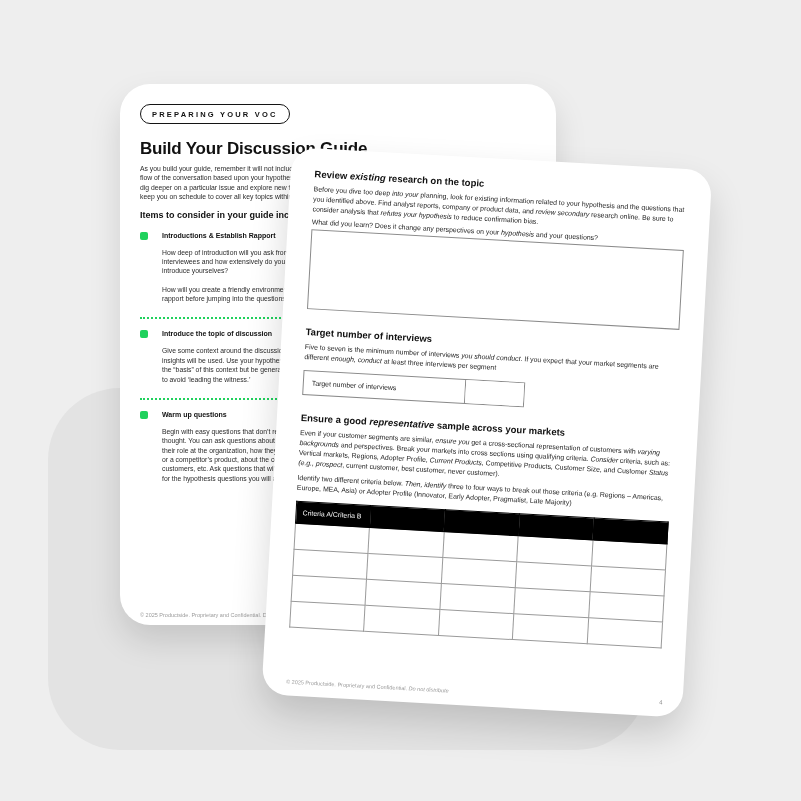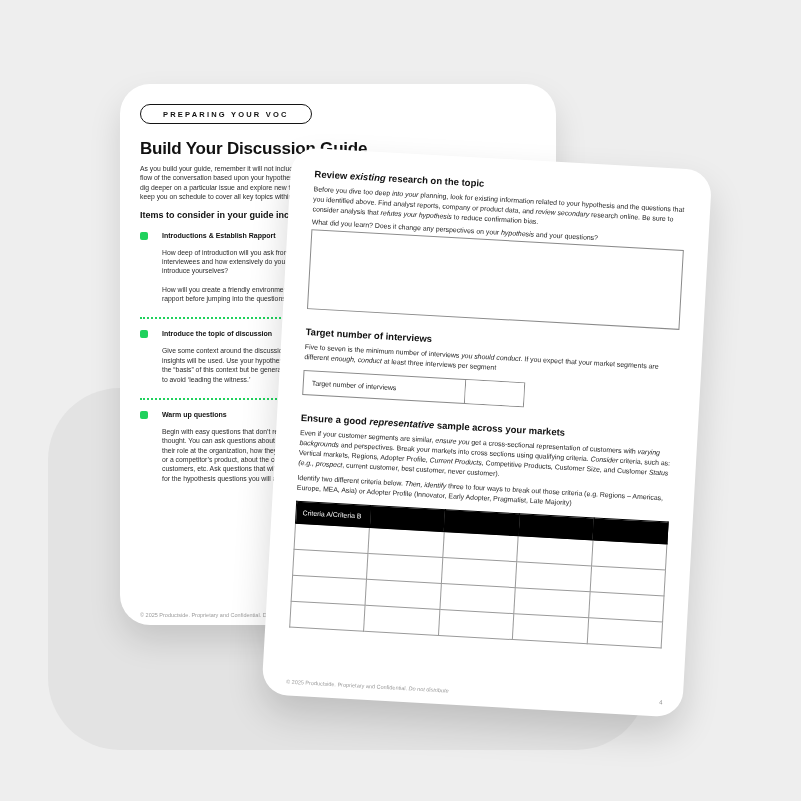--- a/index.html
+++ b/index.html
@@ -23,21 +23,21 @@
   }
   .front-page {
     left:292px; top:147px; width:421px; height:548px;
     border-radius:26px; padding:20px 24px;
     transform:rotate(3.2deg); transform-origin:0 0;
     box-shadow:0 18px 36px rgba(0,0,0,0.16);
   }
   
   .badge {
     display:inline-block; border:1.5px solid #141414; border-radius:12px;
-    padding:5px 22px 4px; font-size:7.5px; font-weight:bold; letter-spacing:2.2px;
+    padding:5px 11px 4px; font-size:7.5px; font-weight:bold; letter-spacing:2.2px;
     color:#111; white-space:nowrap;
   }
   .bp-title { margin-top:15px; font-size:17px; font-weight:600; letter-spacing:-0.2px; color:#111; }
   .text-lines { font-size:6.8px; line-height:1.38; color:#2a2a2a; }
   .bp-intro { margin-top:5px; }
   .bp-items-heading { margin-top:8px; font-size:9px; font-weight:700; color:#111; }
   .bp-item { position:relative; padding-left:22px; margin-top:11px; }
   .bp-item-1 { margin-top:12px; }
   .bullet-sq {
     position:absolute; left:0; top:0; width:8px; height:8px;

